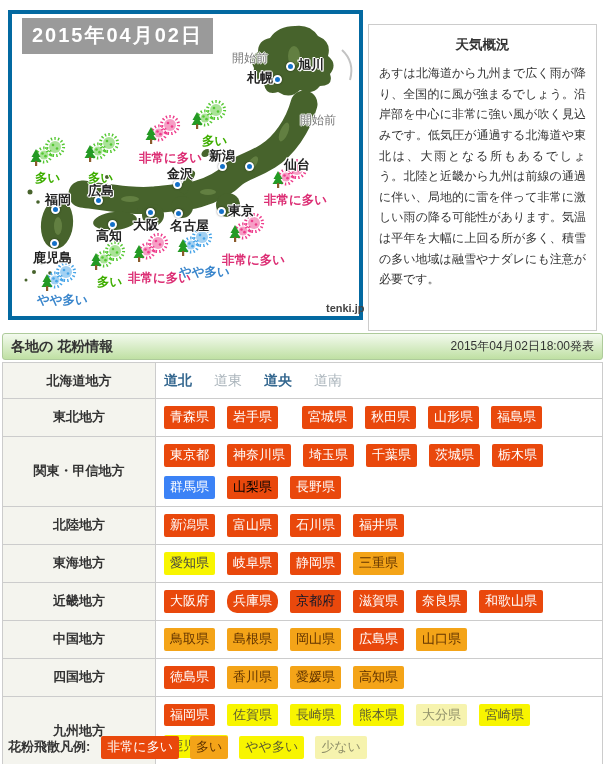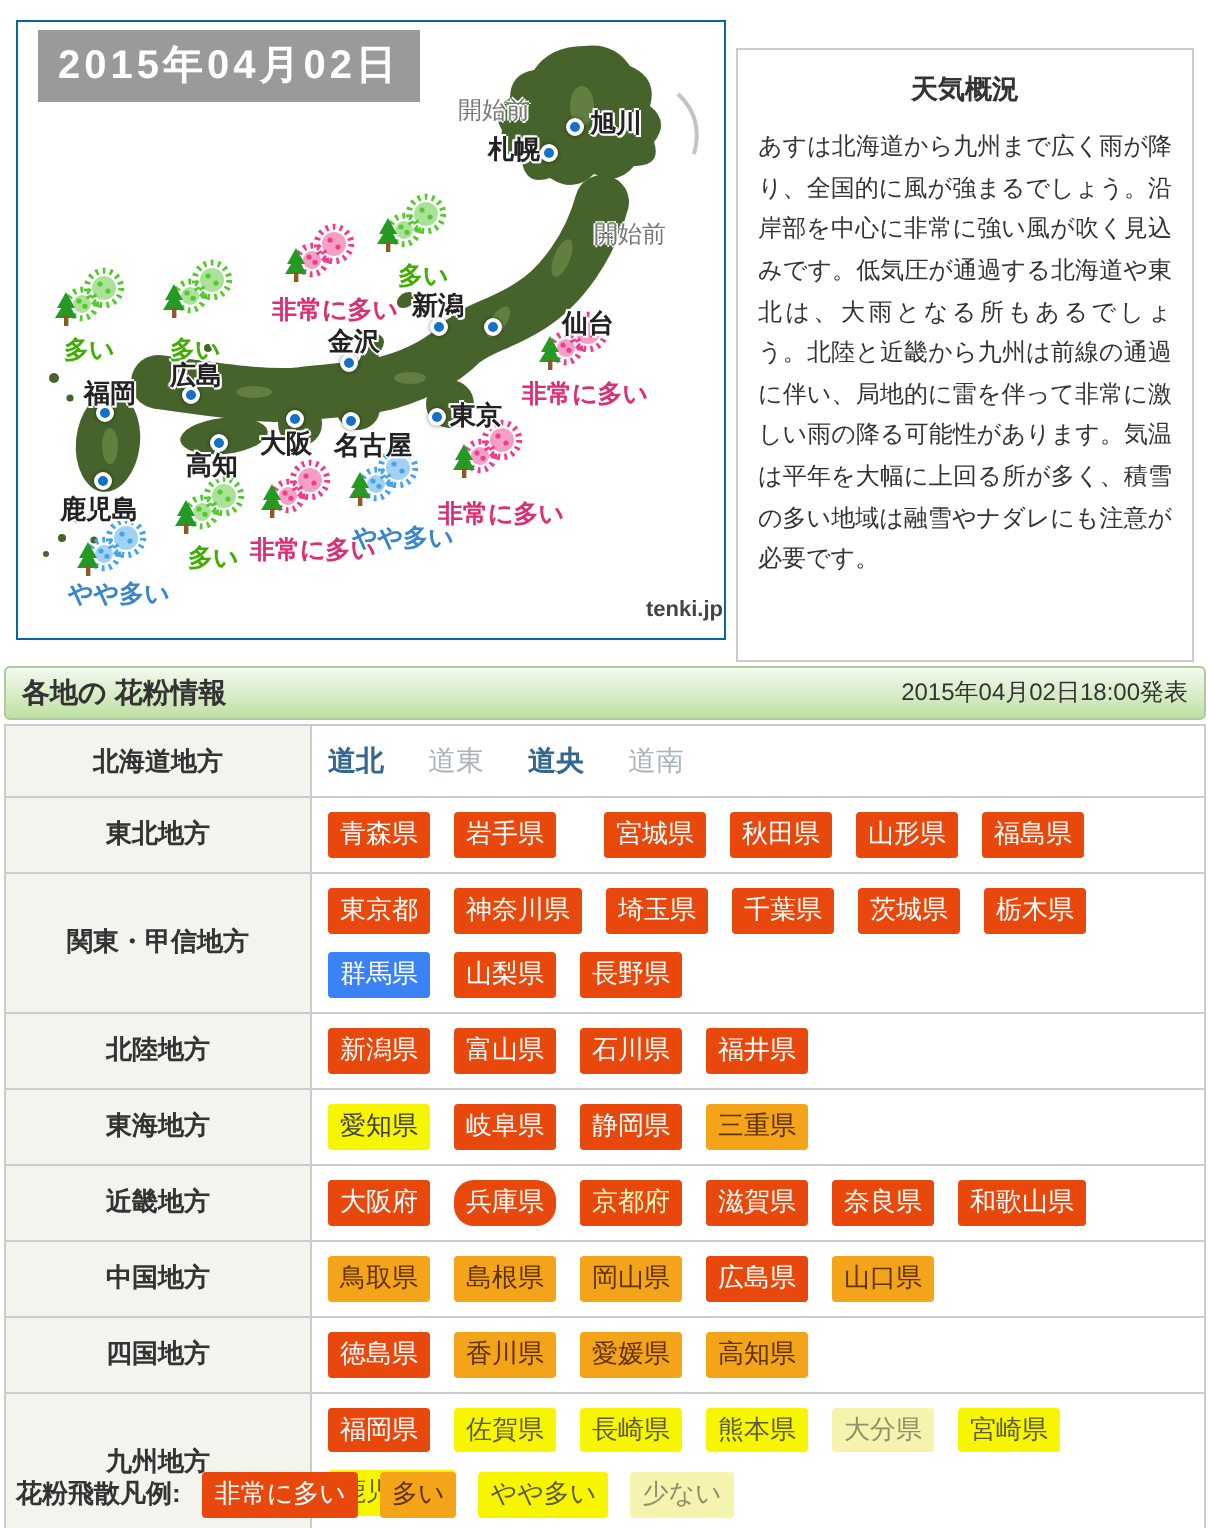--- a/index.html
+++ b/index.html
@@ -2,21 +2,21 @@
 <html><head>
 <meta charset="utf-8">
 <style>
   * { box-sizing: border-box; }
   html,body { margin:0; padding:0; background:#fff; }
   body { font-family:"Liberation Sans","DejaVu Sans",sans-serif; }
   #page { position:relative; width:605px; height:764px; background:#fff; overflow:hidden; }
 
   
   #map-panel { position:absolute; left:8px; top:10px; width:355px; height:310px;
-               border:1px solid #0369a1; background:#fff; }
+               border:4px solid #0369a1; background:#fff; }
   #japan-svg { position:absolute; left:0; top:0; }
   #map-overlay { position:absolute; left:0; top:0; width:100%; height:100%; }
   .date-badge { position:absolute; left:10px; top:4px; z-index:5;
                 background:#9a9a9a; color:#fff; font-size:20px; font-weight:bold;
                 letter-spacing:2px; padding:4px 10px 5px; }
   .city-dot { position:absolute; width:9px; height:9px; border-radius:50%;
               background:#1470c8; border:2px solid #fff; box-shadow:0 0 2px rgba(0,0,0,.5); z-index:4; }
   .city-label { position:absolute; font-size:13px; font-weight:bold; color:#222; z-index:4;
                 white-space:nowrap; line-height:1;
                 text-shadow:-1px 0 0 #fff,1px 0 0 #fff,0 -1px 0 #fff,0 1px 0 #fff,1px 1px 0 #fff,-1px -1px 0 #fff; }
@@ -314,21 +314,21 @@
       <div class="region-row">
         <div class="region-name">関東・甲信地方</div>
         <div class="region-cells">
           <span class="pref-chip" style="background: rgb(233, 72, 12); color: rgb(255, 255, 255);">東京都</span>
           <span class="pref-chip" style="background: rgb(233, 72, 12); color: rgb(255, 255, 255);">神奈川県</span>
           <span class="pref-chip" style="background: rgb(233, 72, 12); color: rgb(255, 255, 255);">埼玉県</span>
           <span class="pref-chip" style="background: rgb(233, 72, 12); color: rgb(255, 255, 255);">千葉県</span>
           <span class="pref-chip" style="background: rgb(233, 72, 12); color: rgb(255, 255, 255);">茨城県</span>
           <span class="pref-chip" style="background: rgb(233, 72, 12); color: rgb(255, 255, 255);">栃木県</span>
           <span class="pref-chip" style="background: #3b82f6; color: rgb(255, 255, 255);">群馬県</span>
-          <span class="pref-chip" style="background: rgb(233, 72, 12); color: #ffffff;">山梨県</span>
+          <span class="pref-chip" style="background: rgb(233, 72, 12); color: #000000;">山梨県</span>
           <span class="pref-chip" style="background: rgb(233, 72, 12); color: rgb(255, 255, 255);">長野県</span>
         </div>
       </div>
       <div class="region-row">
         <div class="region-name">北陸地方</div>
         <div class="region-cells">
           <span class="pref-chip" style="background: rgb(233, 72, 12); color: rgb(255, 255, 255);">新潟県</span>
           <span class="pref-chip" style="background: rgb(233, 72, 12); color: rgb(255, 255, 255);">富山県</span>
           <span class="pref-chip" style="background: rgb(233, 72, 12); color: rgb(255, 255, 255);">石川県</span>
           <span class="pref-chip" style="background: rgb(233, 72, 12); color: rgb(255, 255, 255);">福井県</span>
@@ -341,21 +341,21 @@
           <span class="pref-chip" style="background: rgb(233, 72, 12); color: rgb(255, 255, 255);">岐阜県</span>
           <span class="pref-chip" style="background: rgb(233, 72, 12); color: rgb(255, 255, 255);">静岡県</span>
           <span class="pref-chip" style="background: rgb(244, 164, 24); color: rgb(95, 50, 0);">三重県</span>
         </div>
       </div>
       <div class="region-row">
         <div class="region-name">近畿地方</div>
         <div class="region-cells">
           <span class="pref-chip" style="background: rgb(233, 72, 12); color: rgb(255, 255, 255);">大阪府</span>
           <span class="pref-chip" style="background: rgb(233, 72, 12); color: rgb(255, 255, 255); border-radius: 10px;">兵庫県</span>
-          <span class="pref-chip" style="background: rgb(233, 72, 12); color: #fef9c3; text-align: center;">京都府</span>
+          <span class="pref-chip" style="background: rgb(233, 72, 12); color: #0f172a; text-align: center;">京都府</span>
           <span class="pref-chip" style="background: rgb(233, 72, 12); color: rgb(255, 255, 255);">滋賀県</span>
           <span class="pref-chip" style="background: rgb(233, 72, 12); color: rgb(255, 255, 255);">奈良県</span>
           <span class="pref-chip" style="background: rgb(233, 72, 12); color: rgb(255, 255, 255);">和歌山県</span>
         </div>
       </div>
       <div class="region-row">
         <div class="region-name">中国地方</div>
         <div class="region-cells">
           <span class="pref-chip" style="background: rgb(244, 164, 24); color: rgb(95, 50, 0);">鳥取県</span>
           <span class="pref-chip" style="background: rgb(244, 164, 24); color: rgb(95, 50, 0);">島根県</span>

